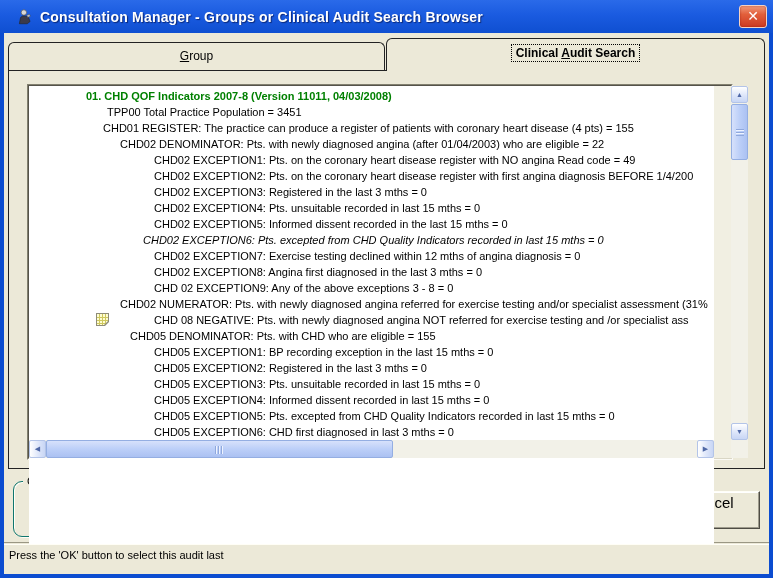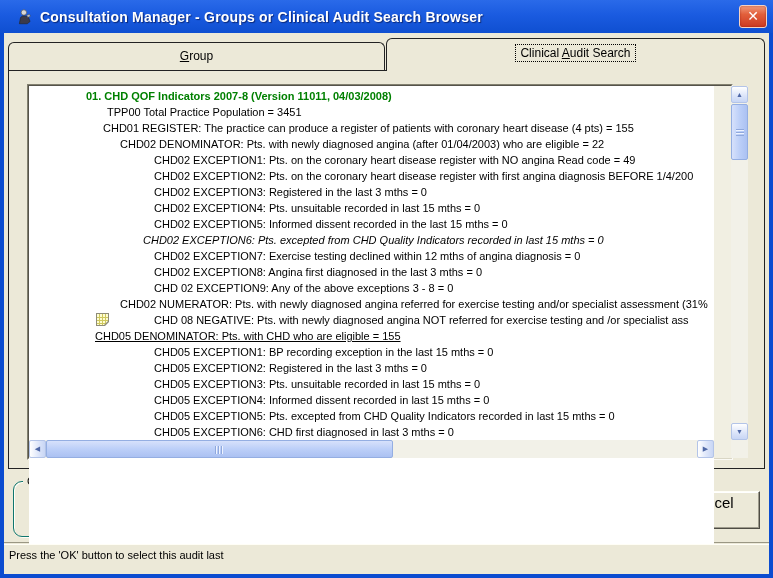--- a/index.html
+++ b/index.html
@@ -35,21 +35,21 @@
     position:absolute;left:4px;right:4px;top:33px;bottom:4px;
     background:#ece9d8;
   }
   
   .tab{
     position:absolute;background:#ece9d8;border:1px solid #222;
     border-radius:6px 6px 0 0;text-align:center;font-size:12px;
     color:#000;cursor:default;
   }
   .tab-group{left:4px;top:9px;width:377px;height:29px;line-height:27px;z-index:1;border-bottom:none;}
-  .tab-clinical{left:382px;top:5px;width:379px;height:33px;line-height:29px;z-index:3;border-bottom:none;font-weight:normal;}
+  .tab-clinical{left:382px;top:5px;width:379px;height:33px;line-height:29px;z-index:3;border-bottom:none;font-weight:bold;}
   .tab-clinical .focus-rect{outline:1px dotted #000;padding:1px 4px;}
   .tab-page{
     position:absolute;left:4px;top:37px;width:757px;height:399px;
     border:1px solid #222;background:#ece9d8;z-index:2;
   }
   u{text-decoration:underline;}
   
   .listbox{
     position:absolute;left:18px;top:13px;width:706px;height:376px;
     border:1px solid;border-color:#82806f #fbfaf5 #fbfaf5 #82806f;background:#f1efe2;
@@ -209,21 +209,21 @@
               <div class="tree-row" style="padding-left: 125px;"><span>CHD02 EXCEPTION4: Pts. unsuitable recorded in last 15 mths = 0</span></div>
               <div class="tree-row" style="padding-left: 125px;"><span>CHD02 EXCEPTION5: Informed dissent recorded in the last 15 mths = 0</span></div>
               <div class="tree-row" style="padding-left: 114px; font-style: italic;"><span>CHD02 EXCEPTION6: Pts. excepted from CHD Quality Indicators recorded in last 15 mths = 0</span></div>
               <div class="tree-row" style="padding-left: 125px;"><span>CHD02 EXCEPTION7: Exercise testing declined within 12 mths of angina diagnosis = 0</span></div>
               <div class="tree-row" style="padding-left: 125px;"><span>CHD02 EXCEPTION8: Angina first diagnosed in the last 3 mths = 0</span></div>
               <div class="tree-row" style="padding-left: 125px;"><span>CHD 02 EXCEPTION9: Any of the above exceptions 3 - 8 = 0</span></div>
               <div class="tree-row" style="padding-left: 91px;"><span>CHD02 NUMERATOR: Pts. with newly diagnosed angina referred for exercise testing and/or specialist assessment (31%</span></div>
               <div class="tree-row" style="padding-left: 125px;"><span class="note-icon">
                   <span class="note-fold"></span>
                 </span><span>CHD 08 NEGATIVE: Pts. with newly diagnosed angina NOT referred for exercise testing and /or specialist ass</span></div>
-              <div class="tree-row" style="padding-left: 66px; text-decoration: underline;"><span>CHD05 DENOMINATOR: Pts. with CHD who are eligible = 155</span></div>
+              <div class="tree-row" style="padding-left: 101px;"><span>CHD05 DENOMINATOR: Pts. with CHD who are eligible = 155</span></div>
               <div class="tree-row" style="padding-left: 125px;"><span>CHD05 EXCEPTION1: BP recording exception in the last 15 mths = 0</span></div>
               <div class="tree-row" style="padding-left: 125px;"><span>CHD05 EXCEPTION2: Registered in the last 3 mths = 0</span></div>
               <div class="tree-row" style="padding-left: 125px;"><span>CHD05 EXCEPTION3: Pts. unsuitable recorded in last 15 mths = 0</span></div>
               <div class="tree-row" style="padding-left: 125px;"><span>CHD05 EXCEPTION4: Informed dissent recorded in last 15 mths = 0</span></div>
               <div class="tree-row" style="padding-left: 125px;"><span>CHD05 EXCEPTION5: Pts. excepted from CHD Quality Indicators recorded in last 15 mths = 0</span></div>
               <div class="tree-row" style="padding-left: 125px;"><span>CHD05 EXCEPTION6: CHD first diagnosed in last 3 mths = 0</span></div>
             </div>
 
           <div class="vscroll">
             <div class="sb-btn v-up">▲</div>

